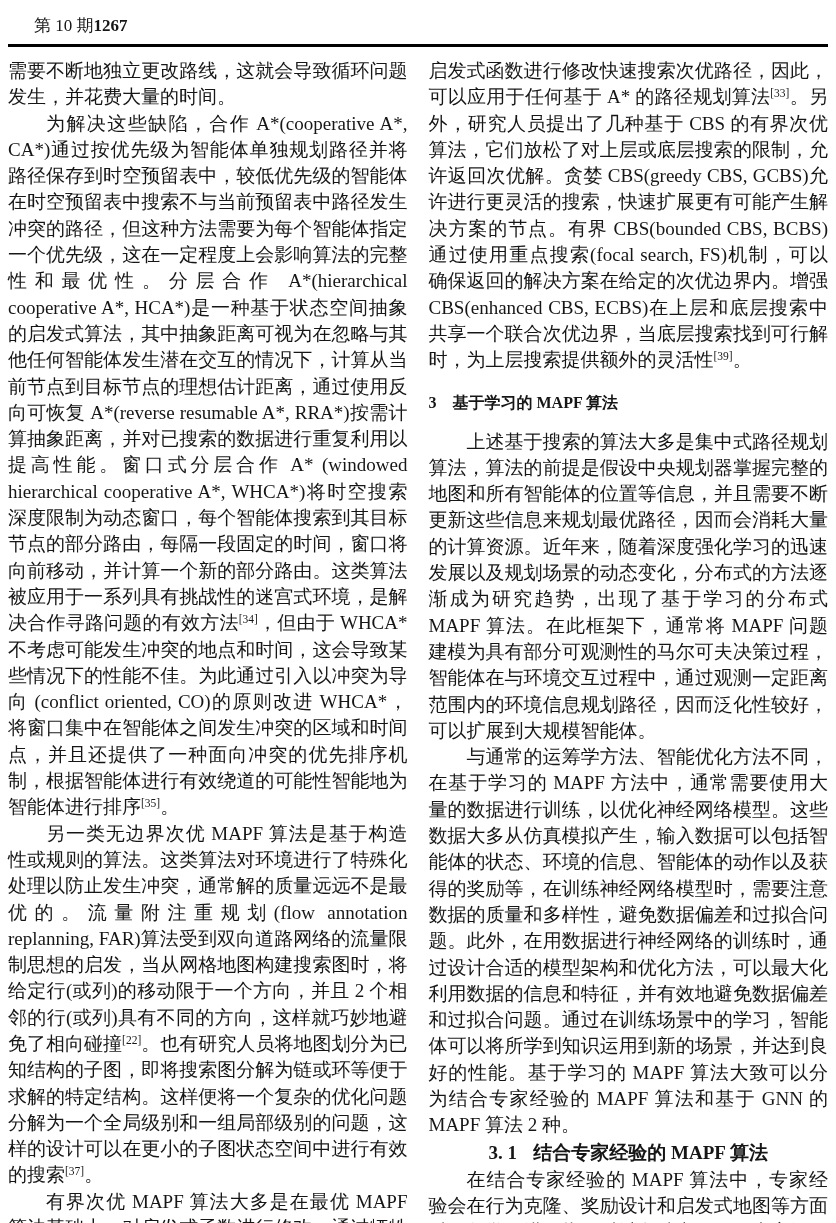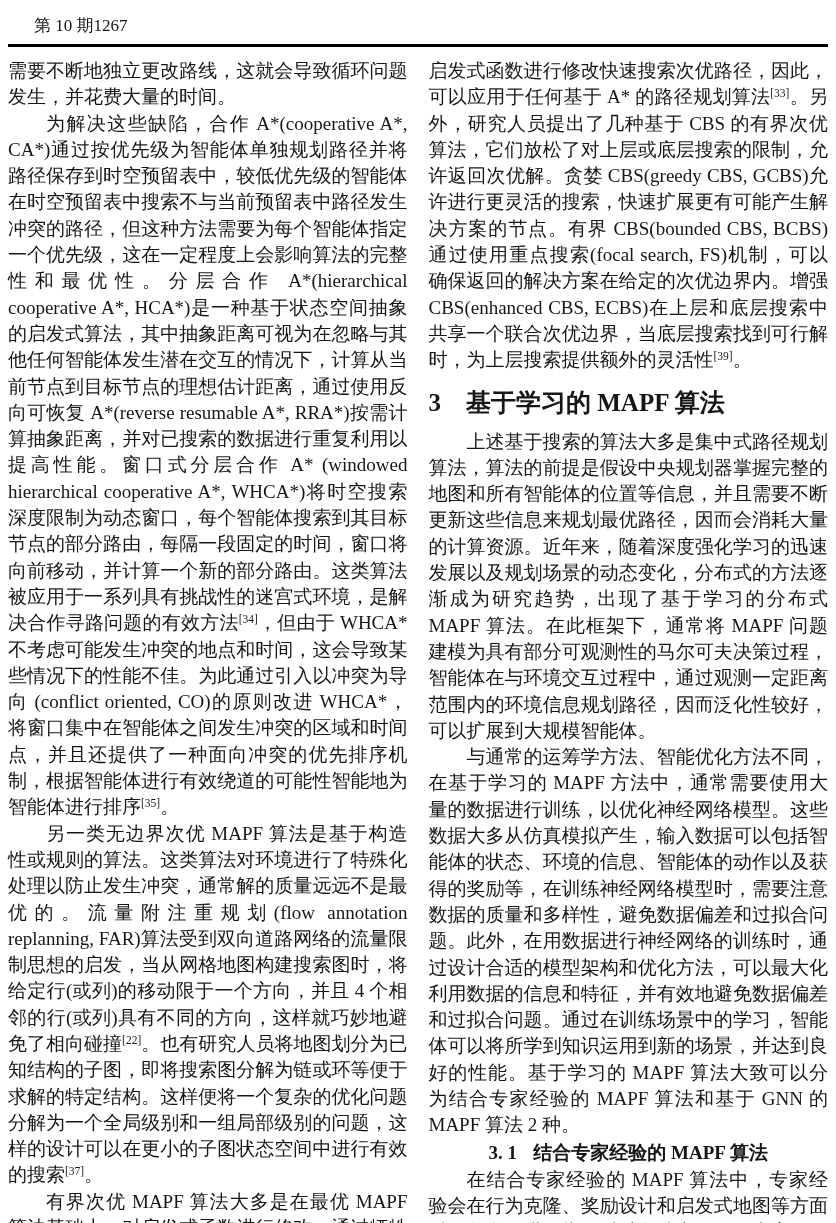--- a/index.html
+++ b/index.html
@@ -16,21 +16,21 @@
     overflow: hidden;
   }
   .running-head {
     display: flex;
     align-items: baseline;
     font-size: 17px;
     padding: 6px 26px 7px 26px;
   }
   .running-head .issue { white-space: nowrap; }
   .running-head .rtitle { flex: 1; text-align: center; }
-  .running-head .pageno { white-space: nowrap; }
+  .running-head .pageno { white-space: nowrap; font-weight: bold; }
   .rule { height: 3px; background: #000; }
   .columns {
     display: flex;
     gap: 21px;
     margin-top: 11px;
   }
   .col {
     flex: 1;
     min-width: 0;
     font-size: 19px;
@@ -39,21 +39,21 @@
     text-justify: inter-ideograph;
   }
   .body-p { margin: 0; }
   .indent { text-indent: 2em; }
   sup {
     font-size: 11.5px;
     line-height: 0;
     vertical-align: 6px;
   }
   .sec-h {
-    font-size: 25px;
+    font-size: 16px;
     font-weight: bold;
     margin: 15px 0 13px 0;
     text-align: left;
     line-height: 27px;
   }
   .sec-h .h-num { margin-right: 1em; }
   .subsec-h {
     font-size: 19px;
     font-weight: bold;
     margin: 1px 0 1px 0;
@@ -72,21 +72,21 @@
     <span class="pageno">1267</span>
   </header>
 
   <div class="rule"></div>
 
   <main class="columns">
 
     <section class="col">
       <p class="body-p"><span>需要不断地独立更改路线，这就会导致循环问题发生，并花费大量的时间。</span></p>
       <p class="body-p indent"><span>为解决这些缺陷，合作 A*(cooperative A*, CA*)通过按优先级为智能体单独规划路径并将路径保存到时空预留表中，较低优先级的智能体在时空预留表中搜索不与当前预留表中路径发生冲突的路径，但这种方法需要为每个智能体指定一个优先级，这在一定程度上会影响算法的完整性和最优性。分层合作 A*(hierarchical cooperative A*, HCA*)是一种基于状态空间抽象的启发式算法，其中抽象距离可视为在忽略与其他任何智能体发生潜在交互的情况下，计算从当前节点到目标节点的理想估计距离，通过使用反向可恢复 A*(reverse resumable A*, RRA*)按需计算抽象距离，并对已搜索的数据进行重复利用以提高性能。窗口式分层合作 A* (windowed hierarchical cooperative A*, WHCA*)将时空搜索深度限制为动态窗口，每个智能体搜索到其目标节点的部分路由，每隔一段固定的时间，窗口将向前移动，并计算一个新的部分路由。这类算法被应用于一系列具有挑战性的迷宫式环境，是解决合作寻路问题的有效方法</span><sup>[34]</sup><span>，但由于 WHCA* 不考虑可能发生冲突的地点和时间，这会导致某些情况下的性能不佳。为此通过引入以冲突为导向 (conflict oriented, CO)的原则改进 WHCA*，将窗口集中在智能体之间发生冲突的区域和时间点，并且还提供了一种面向冲突的优先排序机制，根据智能体进行有效绕道的可能性智能地为智能体进行排序</span><sup>[35]</sup><span>。</span></p>
-      <p class="body-p indent"><span>另一类无边界次优 MAPF 算法是基于构造性或规则的算法。这类算法对环境进行了特殊化处理以防止发生冲突，通常解的质量远远不是最优的。流量附注重规划(flow annotation replanning, FAR)算法受到双向道路网络的流量限制思想的启发，当从网格地图构建搜索图时，将给定行(或列)的移动限于一个方向，并且 4 个相邻的行(或列)具有不同的方向，这样就巧妙地避免了相向碰撞</span><sup>[22]</sup><span>。也有研究人员将地图划分为已知结构的子图，即将搜索图分解为链或环等便于求解的特定结构。这样便将一个复杂的优化问题分解为一个全局级别和一组局部级别的问题，这样的设计可以在更小的子图状态空间中进行有效的搜索</span><sup>[37]</sup><span>。</span></p>
+      <p class="body-p indent"><span>另一类无边界次优 MAPF 算法是基于构造性或规则的算法。这类算法对环境进行了特殊化处理以防止发生冲突，通常解的质量远远不是最优的。流量附注重规划(flow annotation replanning, FAR)算法受到双向道路网络的流量限制思想的启发，当从网格地图构建搜索图时，将给定行(或列)的移动限于一个方向，并且 2 个相邻的行(或列)具有不同的方向，这样就巧妙地避免了相向碰撞</span><sup>[22]</sup><span>。也有研究人员将地图划分为已知结构的子图，即将搜索图分解为链或环等便于求解的特定结构。这样便将一个复杂的优化问题分解为一个全局级别和一组局部级别的问题，这样的设计可以在更小的子图状态空间中进行有效的搜索</span><sup>[37]</sup><span>。</span></p>
       <p class="body-p indent"><span>有界次优 MAPF 算法大多是在最优 MAPF 算法基础上，对启发式函数进行修改，通过牺牲一部分最优性获得求解速度的显著提高。通过对A*算法的</span></p>
     </section>
 
     <section class="col">
       <p class="body-p"><span>启发式函数进行修改快速搜索次优路径，因此，可以应用于任何基于 A* 的路径规划算法</span><sup>[33]</sup><span>。另外，研究人员提出了几种基于 CBS 的有界次优算法，它们放松了对上层或底层搜索的限制，允许返回次优解。贪婪 CBS(greedy CBS, GCBS)允许进行更灵活的搜索，快速扩展更有可能产生解决方案的节点。有界 CBS(bounded CBS, BCBS)通过使用重点搜索(focal search, FS)机制，可以确保返回的解决方案在给定的次优边界内。增强 CBS(enhanced CBS, ECBS)在上层和底层搜索中共享一个联合次优边界，当底层搜索找到可行解时，为上层搜索提供额外的灵活性</span><sup>[39]</sup><span>。</span></p>
 
       <h2 class="sec-h">
         <span class="h-num">3</span><span class="h-title">基于学习的 MAPF 算法</span>
       </h2>
 

